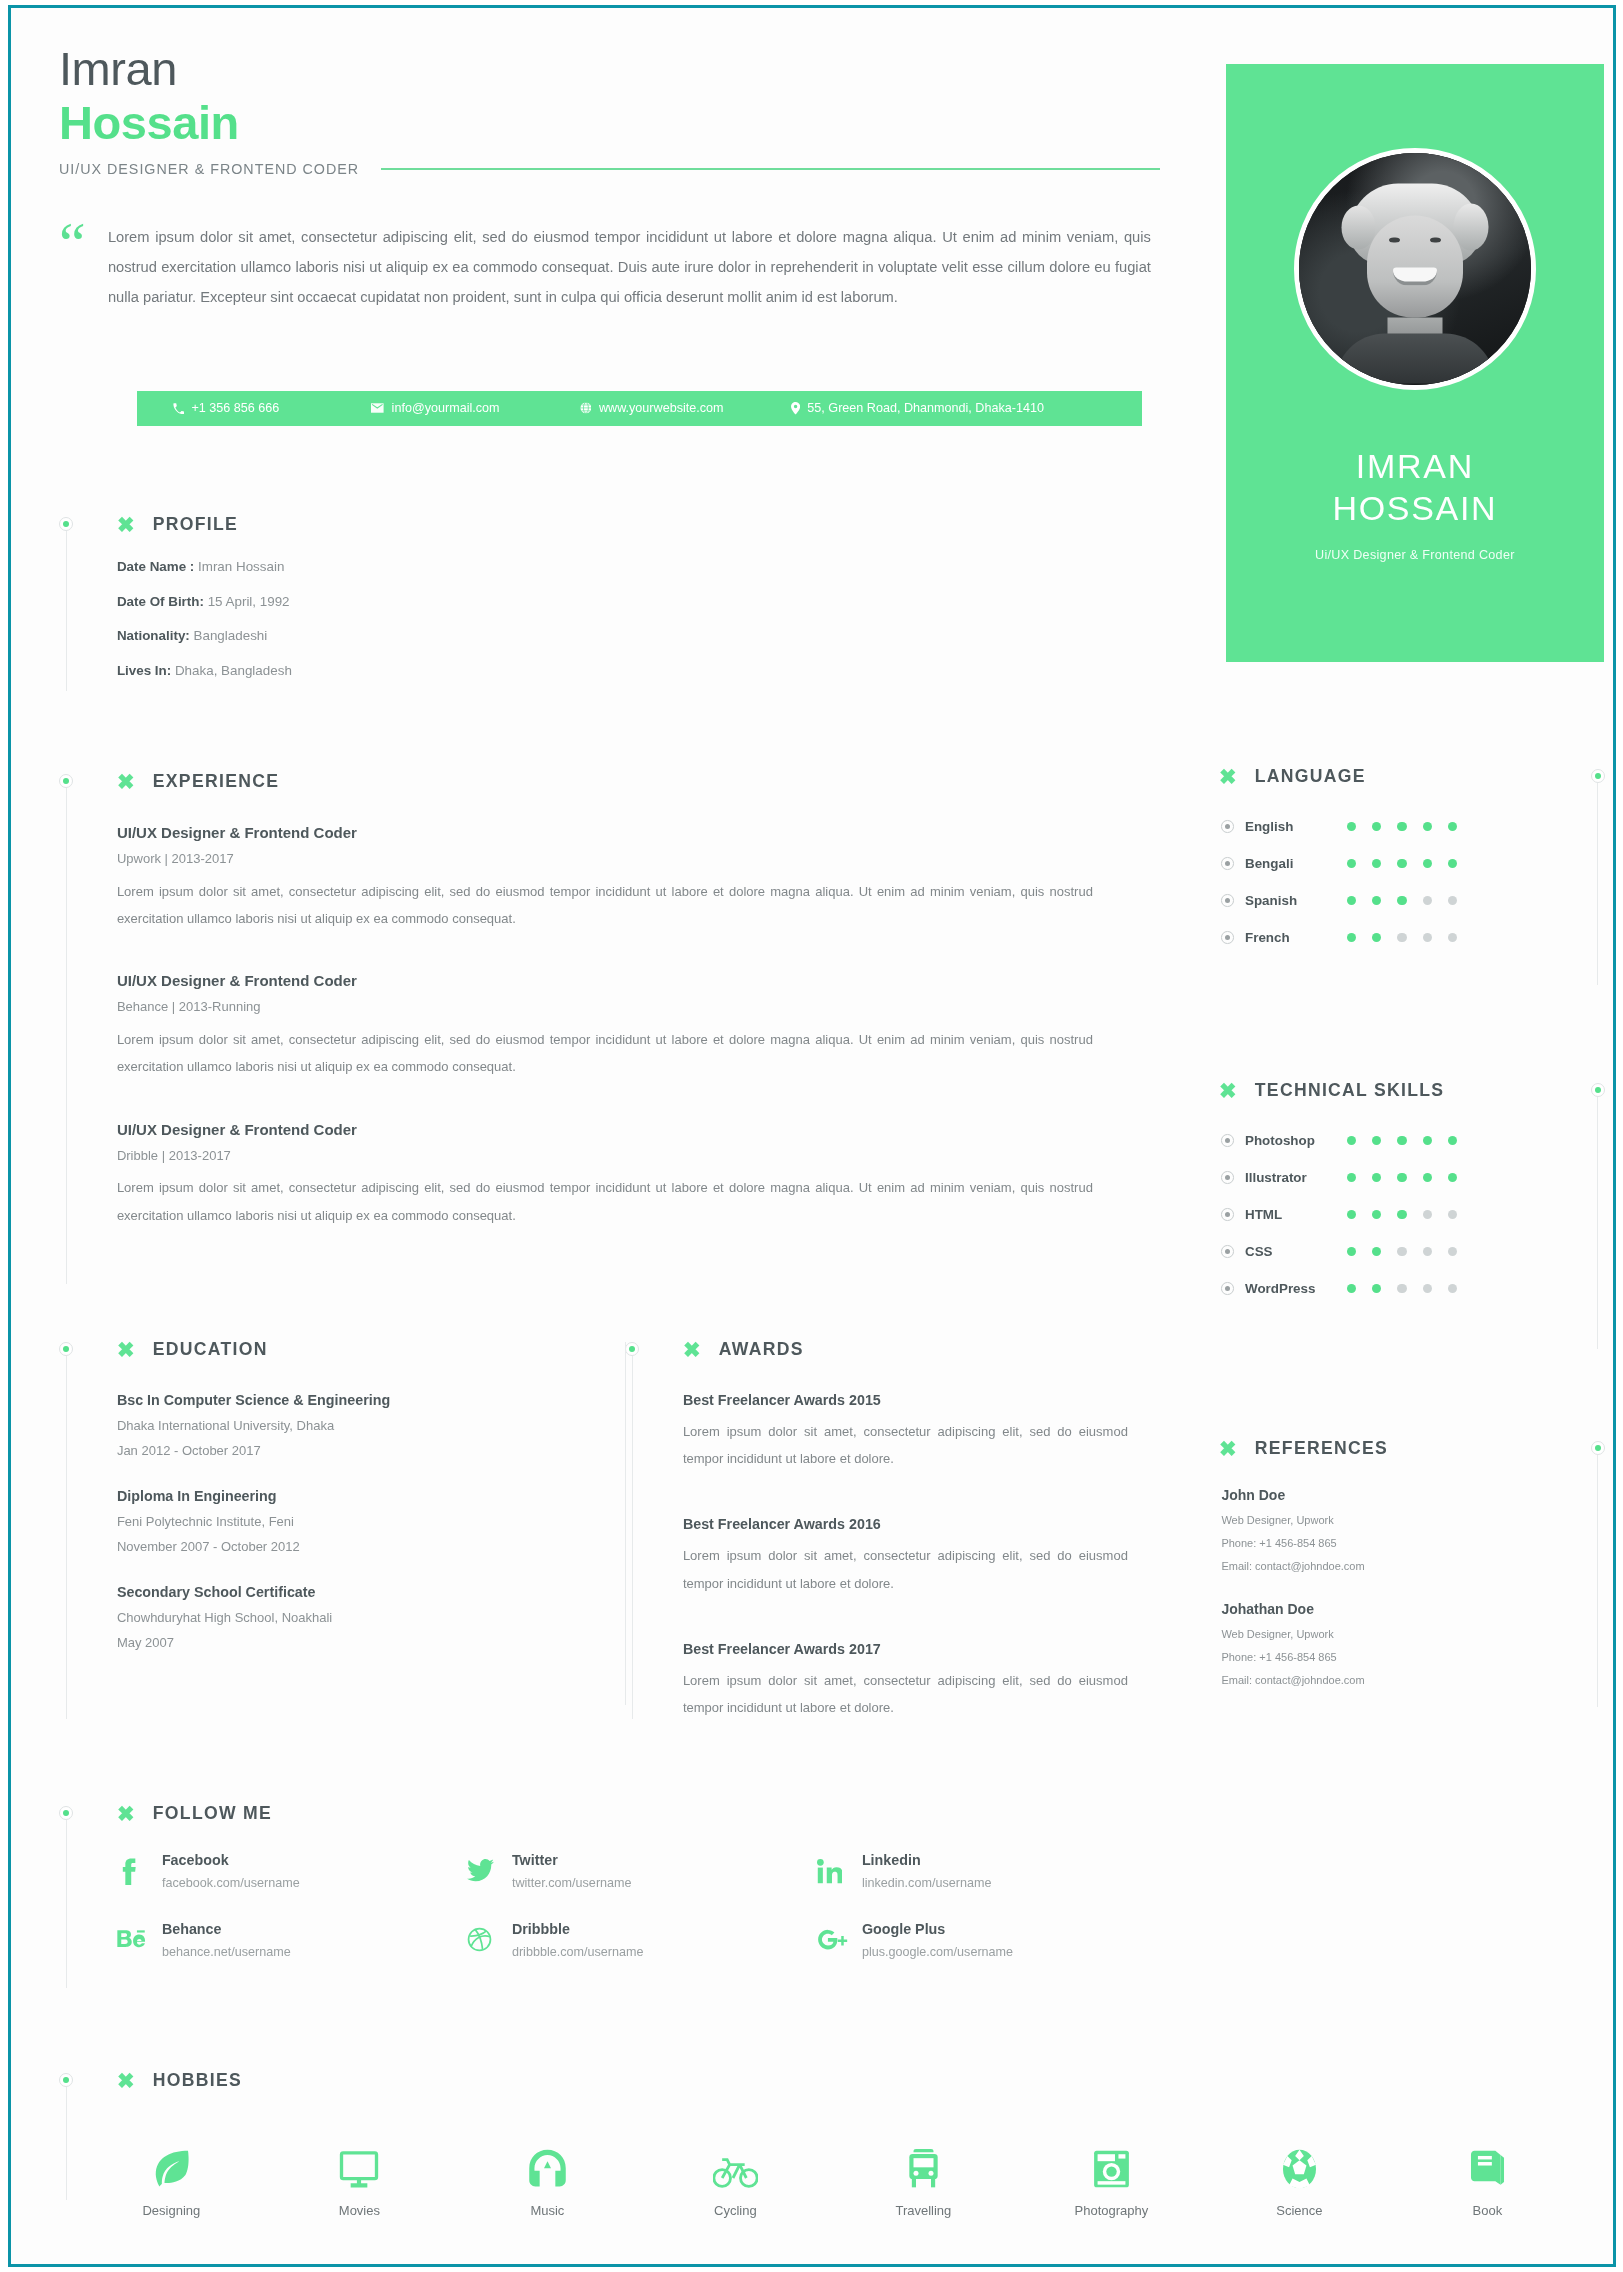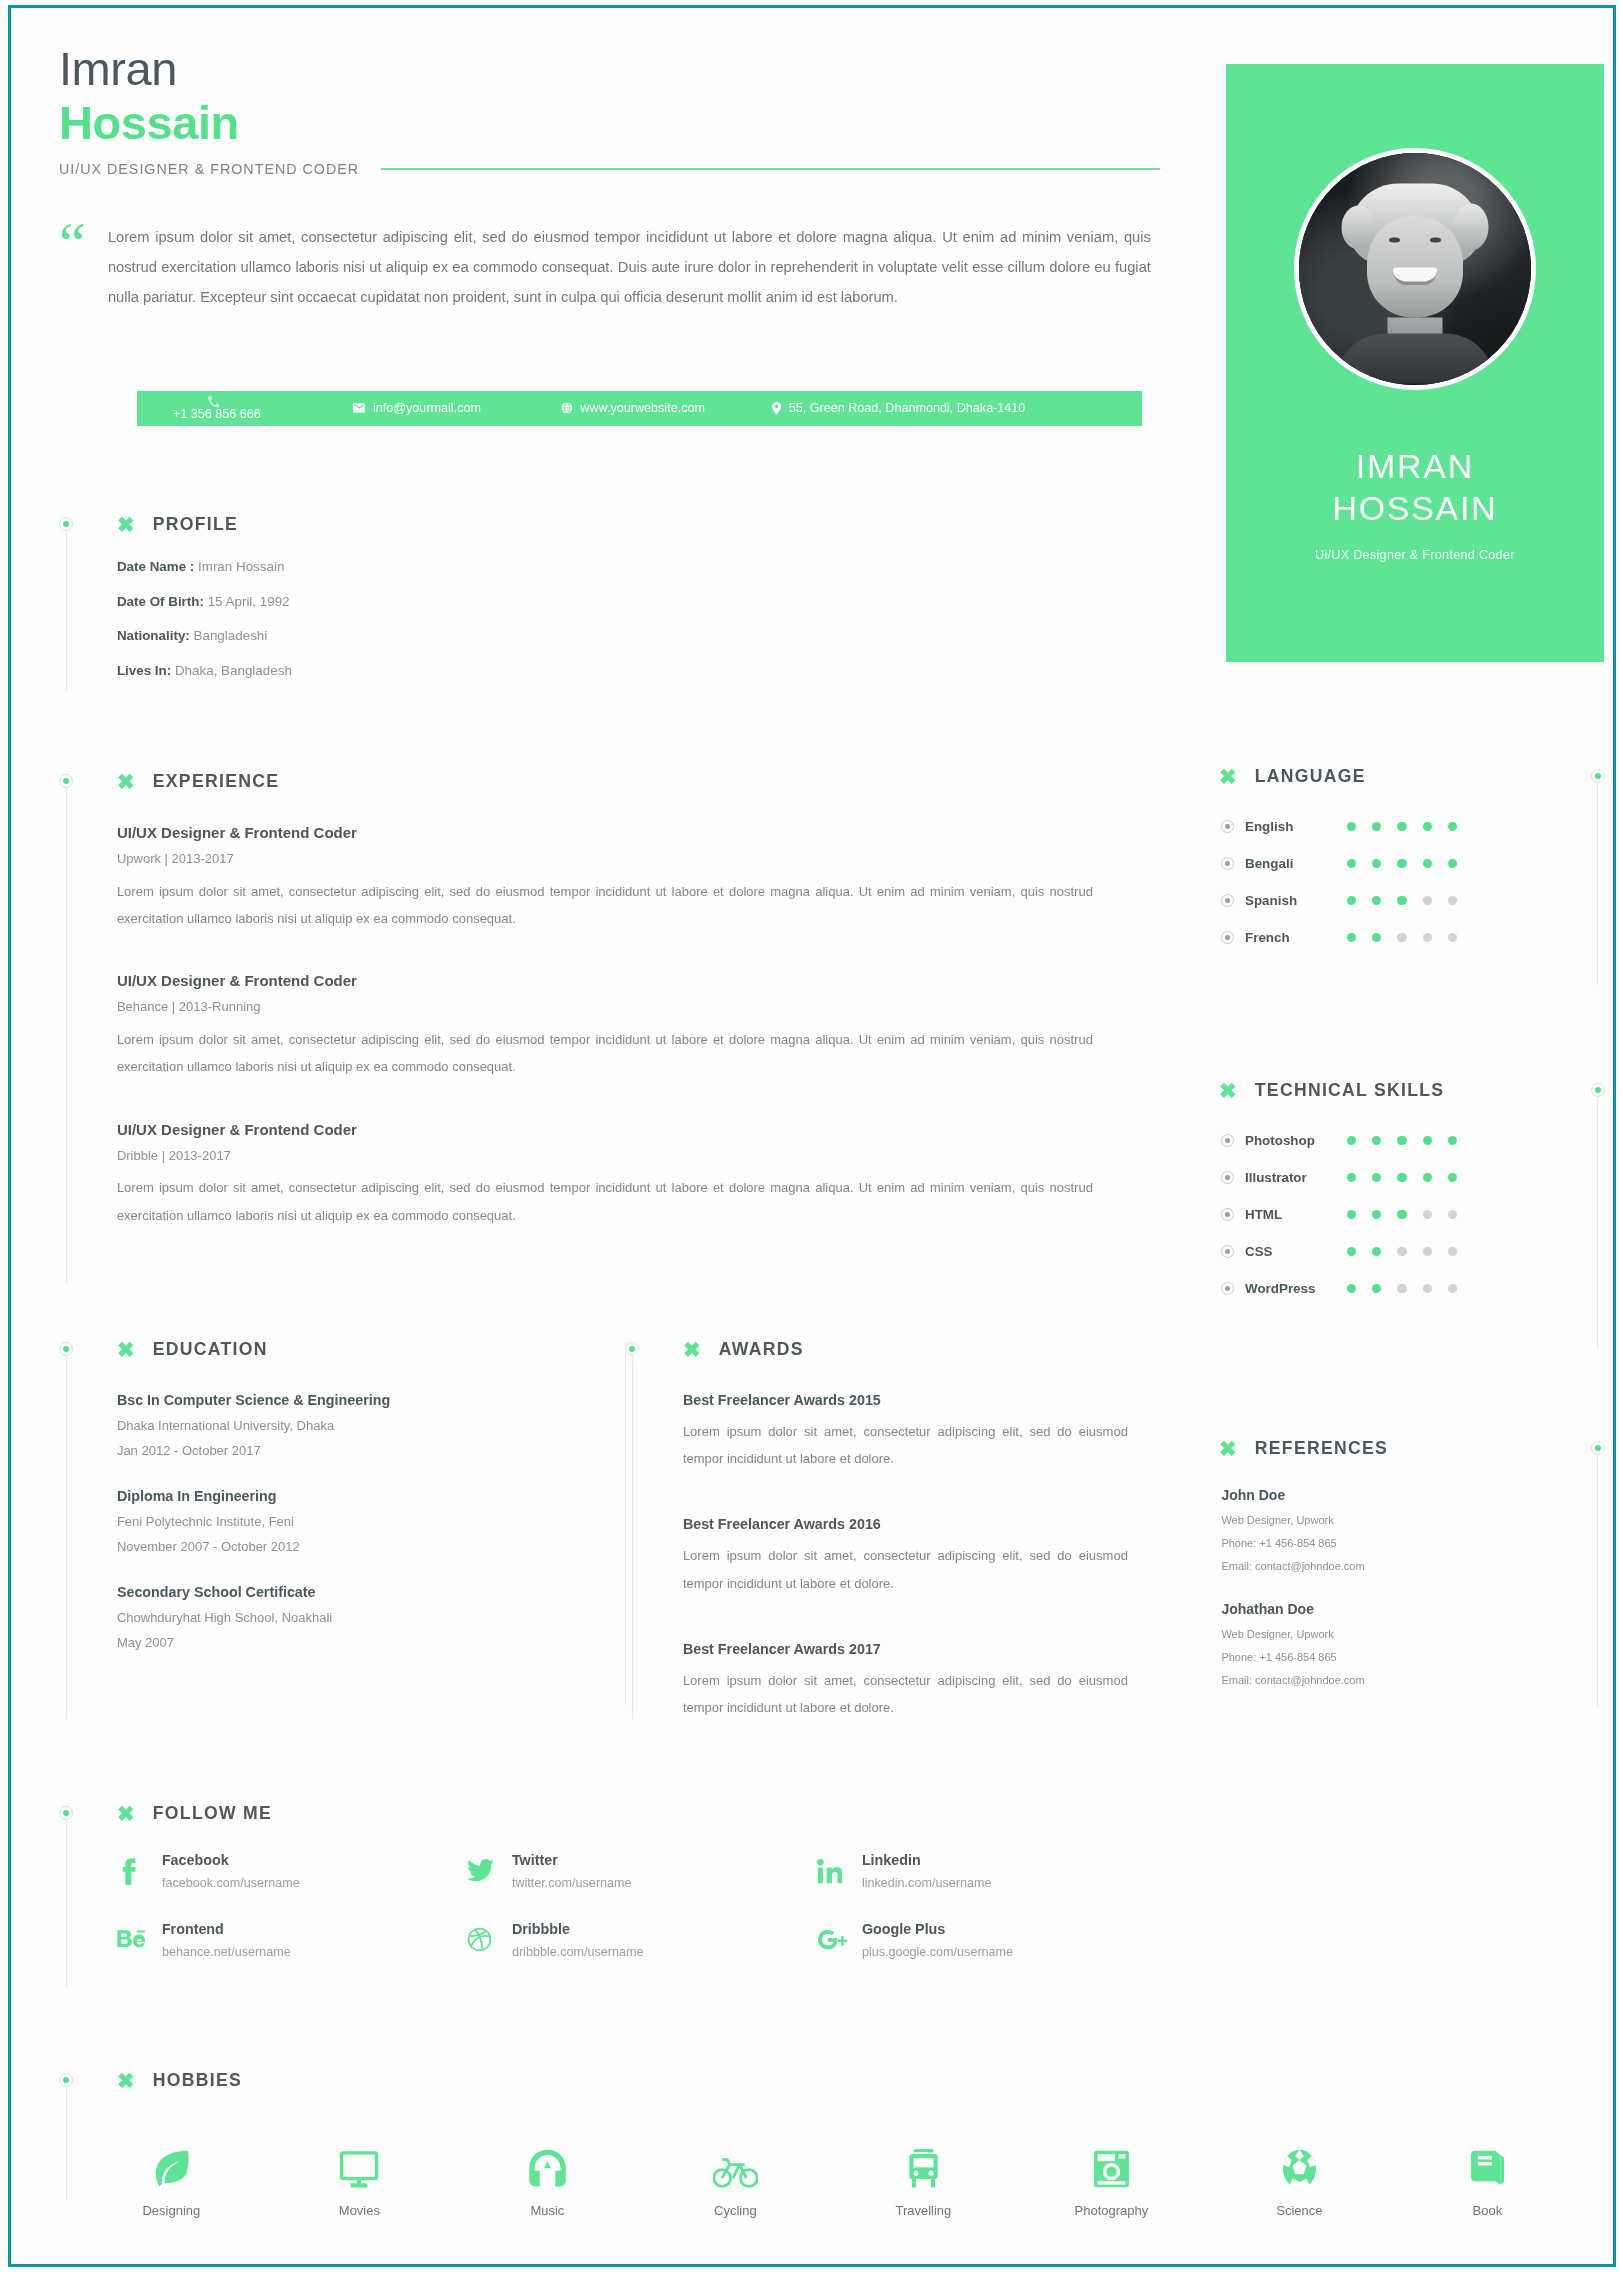--- a/index.html
+++ b/index.html
@@ -54,21 +54,21 @@
 
   
   .contact-bar {
     position: absolute; left: 107px; top: 371px;
     width: 1005px; height: 35px; background: #5fe394;
     display: flex; align-items: center; color: #ffffff;
     font-size: 12.6px;
   }
   .contact-item { display: flex; align-items: center; white-space: nowrap; }
   .contact-item .ci { margin-right: 7.6px; display: inline-flex; }
-  .contact-item:nth-child(1) { margin-left: 36px; flex-direction: column; }
+  .contact-item:nth-child(1) { margin-left: 36px; }
   .contact-item:nth-child(2) { margin-left: 92px; }
   .contact-item:nth-child(3) { margin-left: 80px; }
   .contact-item:nth-child(4) { margin-left: 67px; }
 
   
   .green-panel {
     position: absolute; left: 1196px; top: 44px;
     width: 378px; height: 598px; background: #5fe394; text-align: center;
   }
   .photo-ring {
@@ -589,21 +589,21 @@
       </div>
       <div class="social-item">
         <span class="social-icon">
           <svg width="32" height="23.5" viewBox="0 0 40 30" fill="#5fe394">
             <path d="M0 3h10.6c3.9 0 6.8 1.3 6.8 5.2 0 2.2-1.1 3.6-3 4.4 2.6.7 4 2.7 4 5.4 0 4.4-3.6 6.3-7.6 6.3H0V3zm5 8.4h4.6c1.6 0 2.8-.7 2.8-2.4 0-1.9-1.5-2.3-3.1-2.3H5v4.7zm0 8.9h4.9c1.8 0 3.3-.6 3.3-2.7 0-2.1-1.3-2.9-3.2-2.9H5v5.6z"></path>
             <path d="M25.2 19.3c.5 1.3 1.6 2 3 2 1.4 0 2.5-.6 3-1.7h4c-1 3.1-3.7 4.9-7.2 4.9-4.9 0-7.9-3.2-7.9-8 0-4.7 3.2-8.1 7.9-8.1 5.2 0 7.7 4.1 7.4 9.1h-10.2zm5.7-2.8c-.2-1.6-1.1-2.6-2.8-2.6-1.8 0-2.7 1.2-2.9 2.6h5.7z"></path>
             <rect x="25" y="3" width="10" height="2.8"></rect>
           </svg>
         </span>
         <span>
-          <span class="social-name" style="display:block">Frontend</span>
+          <span class="social-name" style="display:block">Behance</span>
           <span class="social-url" style="display:block">behance.net/username</span>
         </span>
       </div>
       <div class="social-item">
         <span class="social-icon">
           <svg width="25" height="25" viewBox="0 0 32 32" fill="none" stroke="#5fe394" stroke-width="2.2">
             <circle cx="16" cy="16" r="14"></circle>
             <path d="M3.2 11.5c8 .4 16-1.2 21.6-6.4M5 25.4C9.5 14 19 9 29.6 12.4M10.4 3c5 6 8.4 13.4 9.6 26"></path>
           </svg>
         </span>

